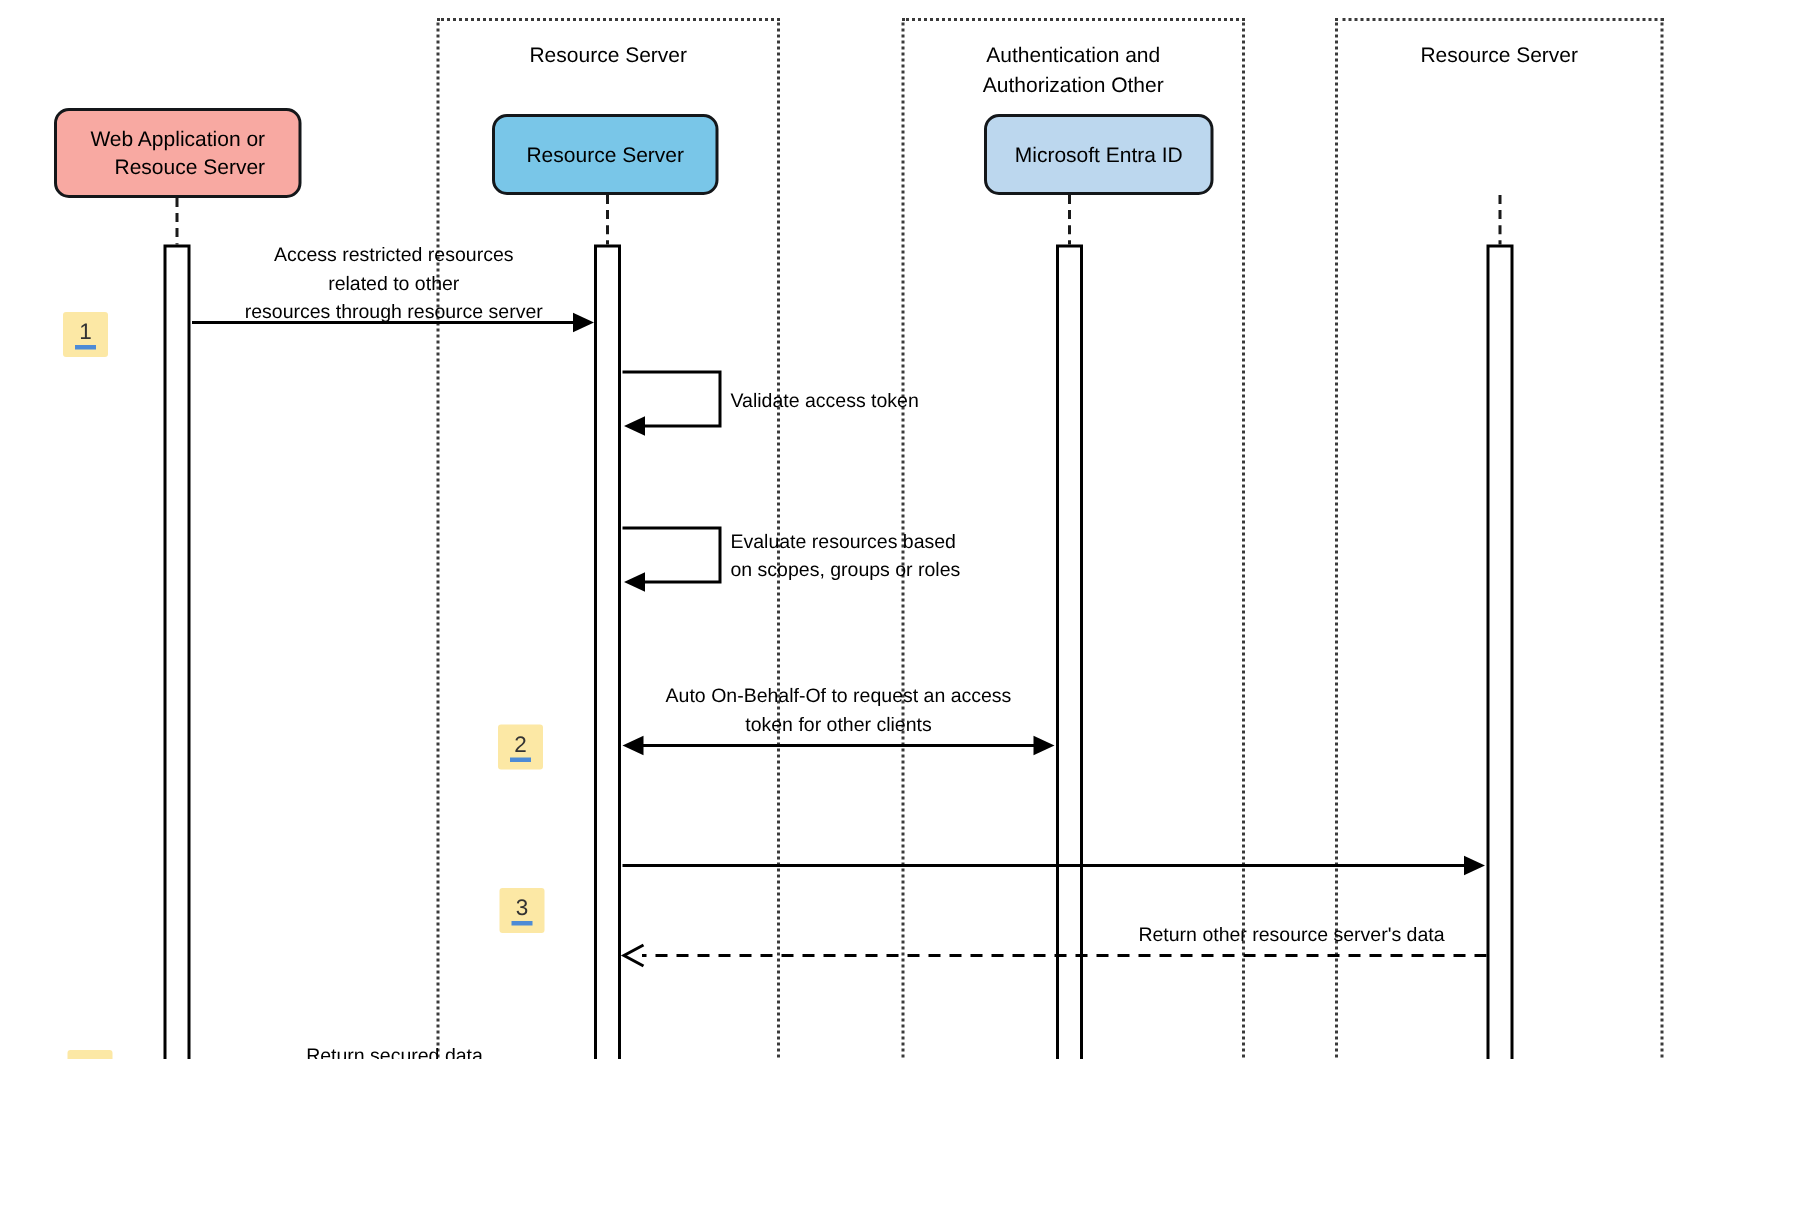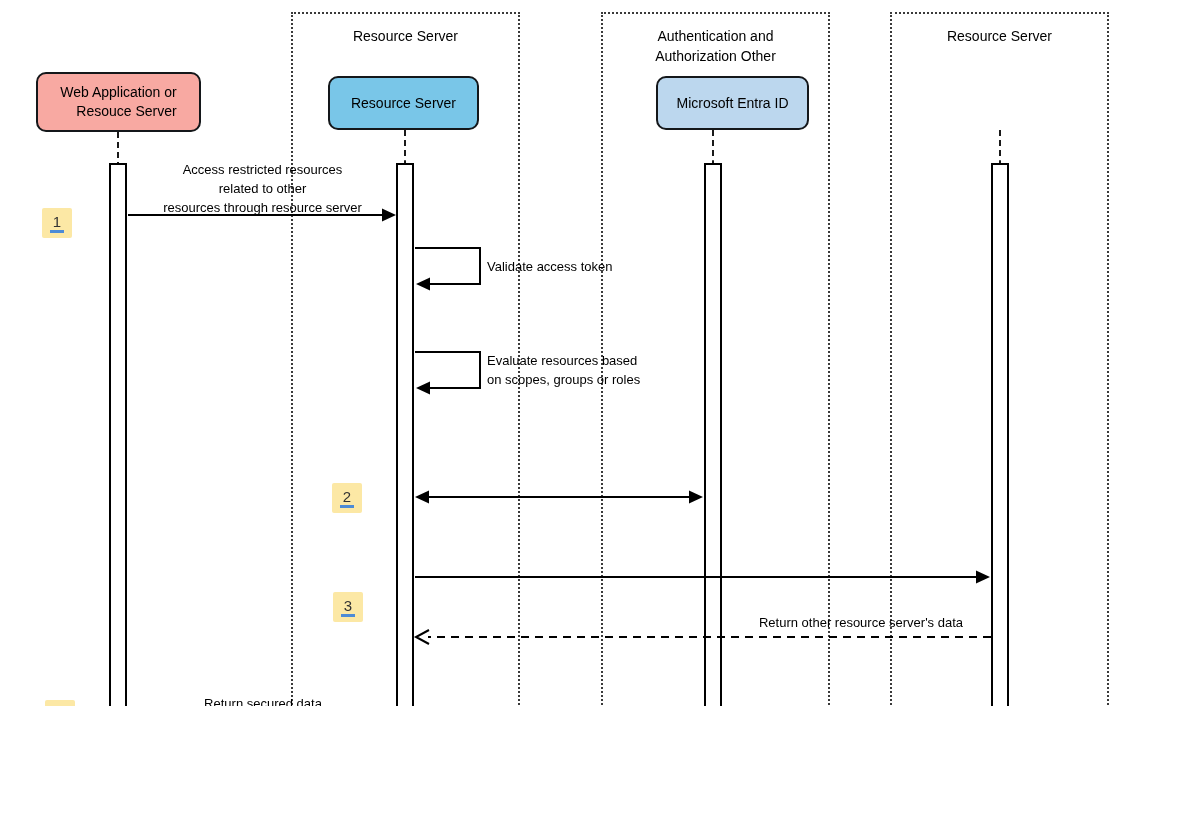--- a/index.html
+++ b/index.html
@@ -108,20 +108,22 @@
       <polyline points="141,709 128,716 141,723" fill="none" stroke="#000" stroke-width="2"></polyline>
     </g>
   </svg>
 
   <div class="msg-label" style="left:120px;top:160px;width:285px;">Access restricted resources
 related to other
 resources through resource server</div>
   <div class="msg-label left-align" style="left:487px;top:257px;width:200px;">Validate access token</div>
   <div class="msg-label left-align" style="left:487px;top:351px;width:220px;">Evaluate resources based
 on scopes, groups or roles</div>
+  <div class="msg-label" style="left:414px;top:454px;width:290px;">Auto On-Behalf-Of to request an access
+token for other clients</div>
   <div class="msg-label" style="left:130px;top:694px;width:266px;">Return secured data</div>
   <div class="msg-label" style="left:725px;top:613px;width:272px;">Return other resource server's data</div>
 
   <div class="badge" style="left:42px;top:208px;">
       <span>1</span>
     </div>
   <div class="badge" style="left:332px;top:483px;">
       <span>2</span>
     </div>
   <div class="badge" style="left:333px;top:592px;">

